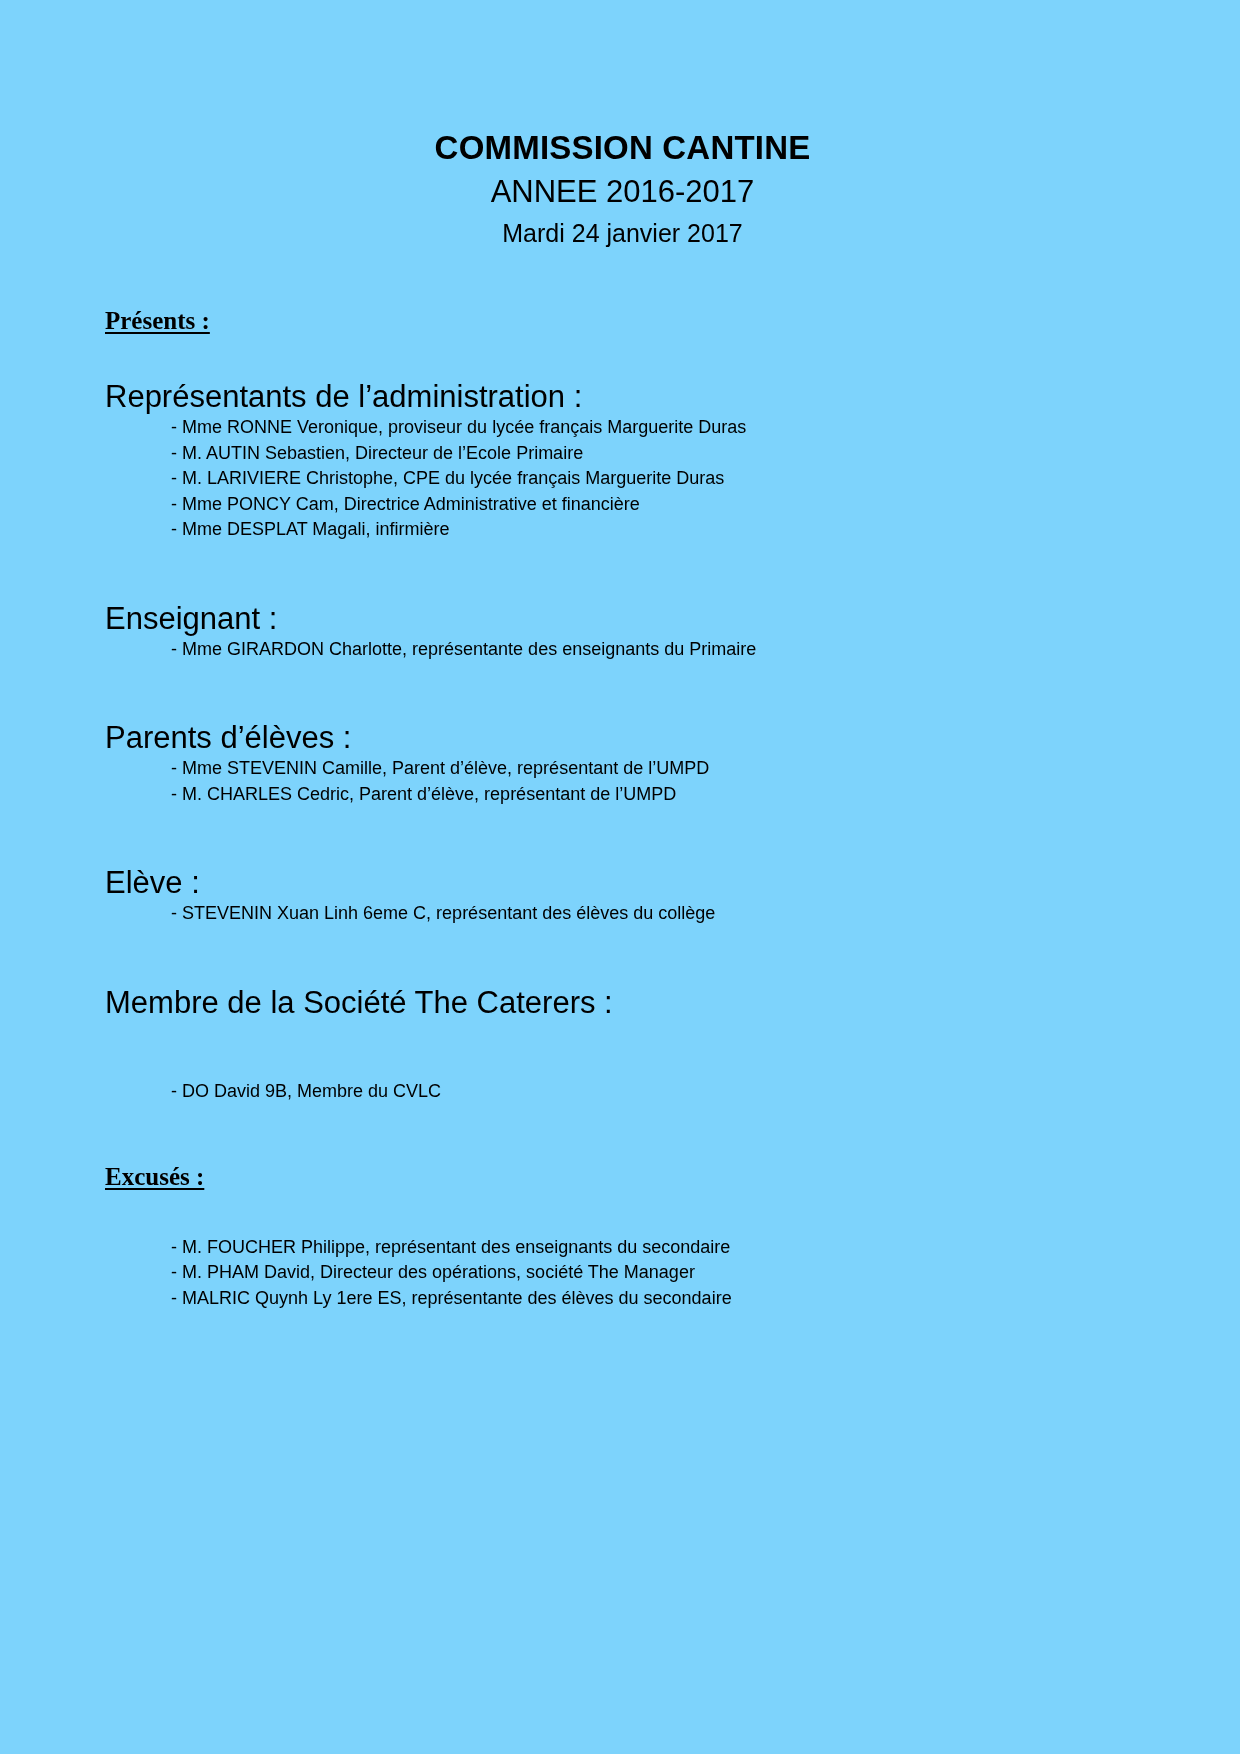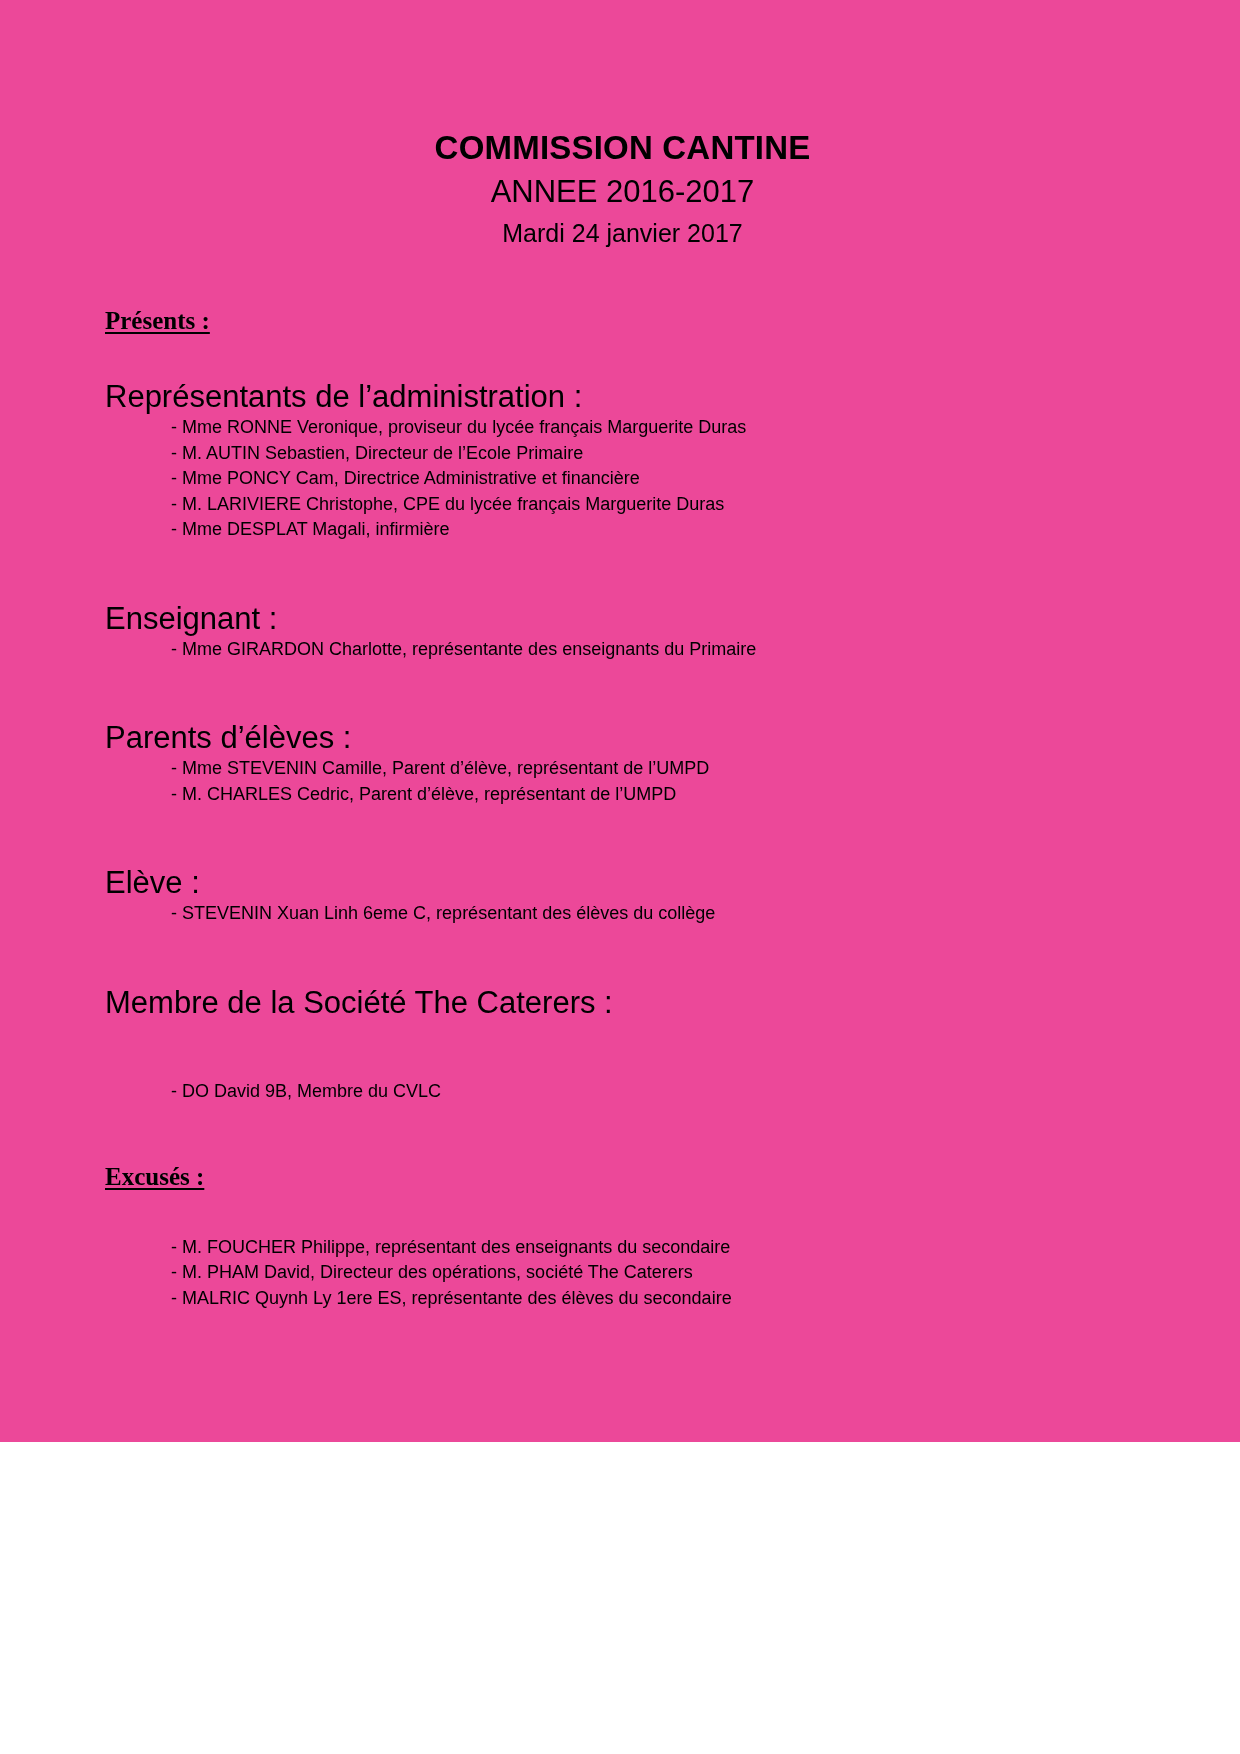--- a/index.html
+++ b/index.html
@@ -10,24 +10,24 @@
   body {
     width: 1240px;
     height: 1754px;
     font-family: "Liberation Sans", sans-serif;
     color: #000000;
     -webkit-font-smoothing: antialiased;
   }
   .page {
     position: relative;
     width: 1240px;
-    height: 1442px;
+    height: 1754px;
     box-sizing: border-box;
     padding: 128px 100px 0 105px;
-    background: #ec4899;
+    background: #7dd3fc;
   }
 
   
   .title-block {
     text-align: center;
     margin: 0 0 0 0;
   }
   .doc-title {
     font-size: 33px;
     font-weight: bold;
@@ -102,22 +102,22 @@
   <div class="block">
     <div class="heading-underlined">Présents :</div>
 
     <div class="gap-l"></div>
 
     <div class="block">
       <div class="group-title">Représentants de l’administration :</div>
       <ul class="entry-list">
         <li>- Mme RONNE Veronique, proviseur du lycée français Marguerite Duras</li>
         <li>- M. AUTIN Sebastien, Directeur de l’Ecole Primaire</li>
+        <li>- M. LARIVIERE Christophe, CPE du lycée français Marguerite Duras</li>
         <li>- Mme PONCY Cam, Directrice Administrative et financière</li>
-        <li>- M. LARIVIERE Christophe, CPE du lycée français Marguerite Duras</li>
         <li>- Mme DESPLAT Magali, infirmière</li>
       </ul>
     </div>
 
     <div class="gap-xl"></div>
 
     <div class="block">
       <div class="group-title">Enseignant :</div>
       <ul class="entry-list">
         <li>- Mme GIRARDON Charlotte, représentante des enseignants du Primaire</li>
@@ -160,18 +160,18 @@
 
   <div class="gap-xl"></div>
 
   <div class="block">
     <div class="heading-underlined">Excusés :</div>
 
     <div class="gap-l"></div>
 
     <ul class="entry-list">
       <li>- M. FOUCHER Philippe, représentant des enseignants du secondaire</li>
-      <li>- M. PHAM David, Directeur des opérations, société The Caterers</li>
+      <li>- M. PHAM David, Directeur des opérations, société The Manager</li>
       <li>- MALRIC Quynh Ly 1ere ES, représentante des élèves du secondaire</li>
     </ul>
   </div>
 
 </div>
 
 </body></html>

